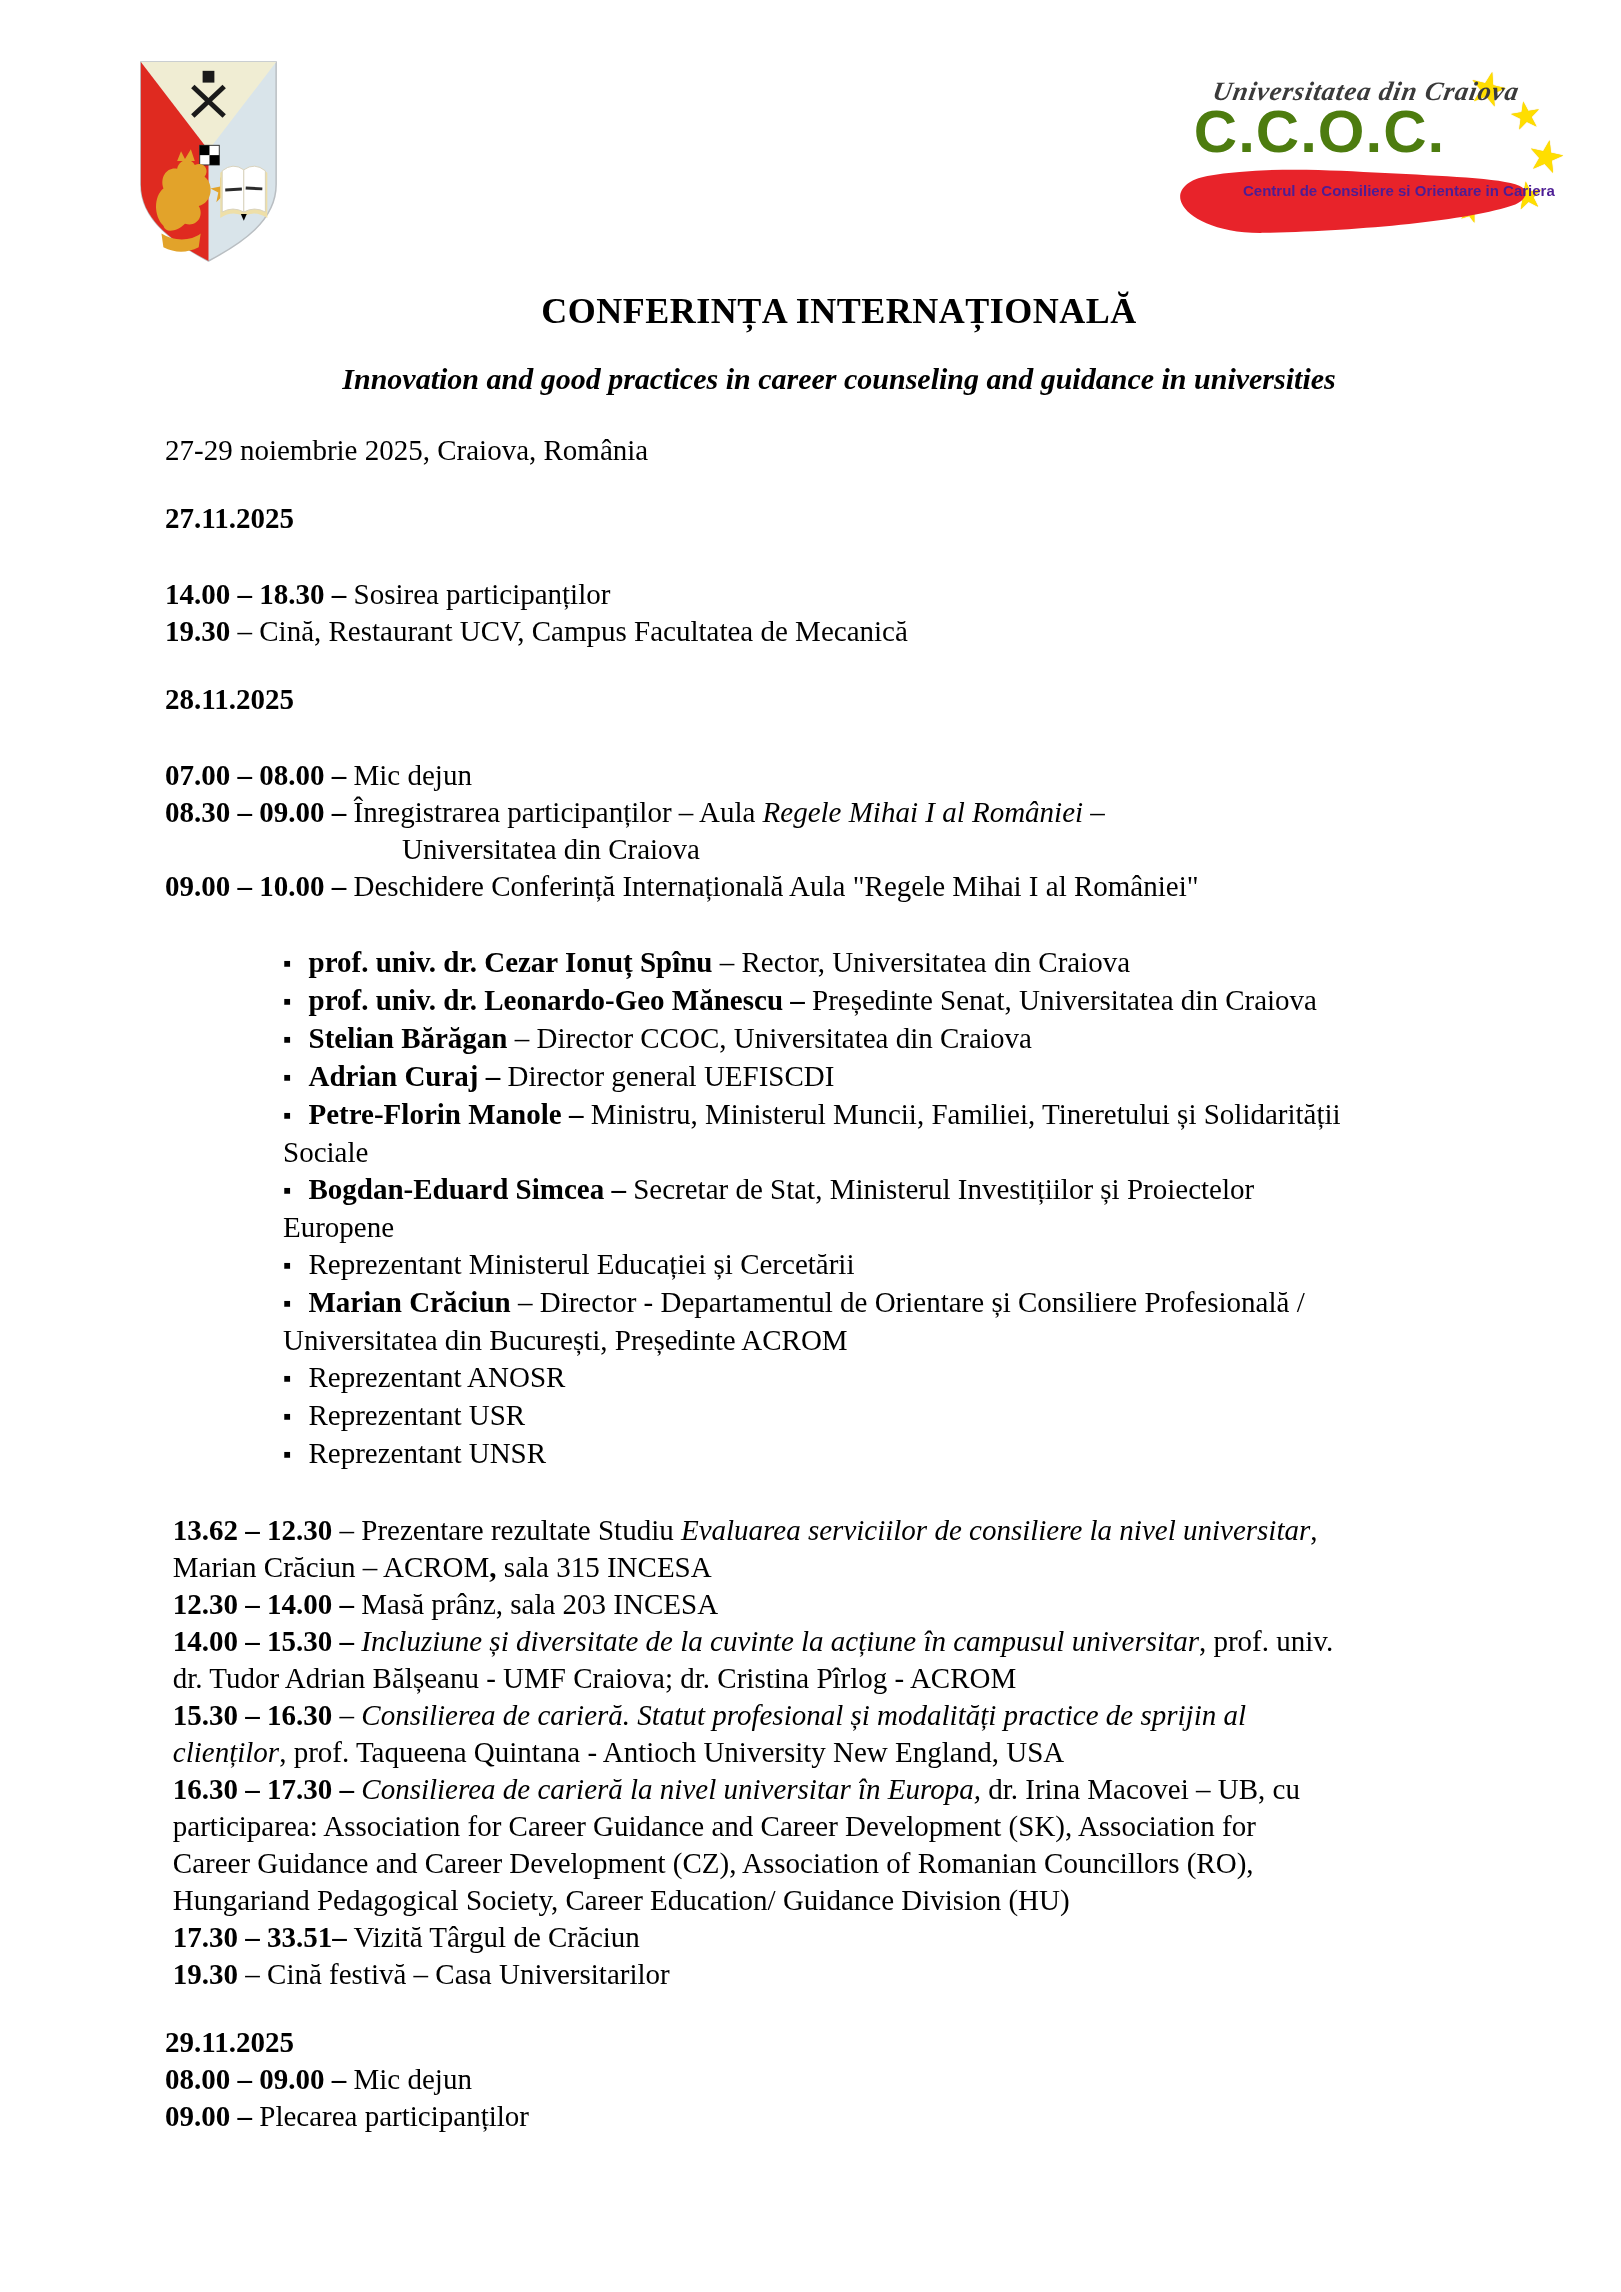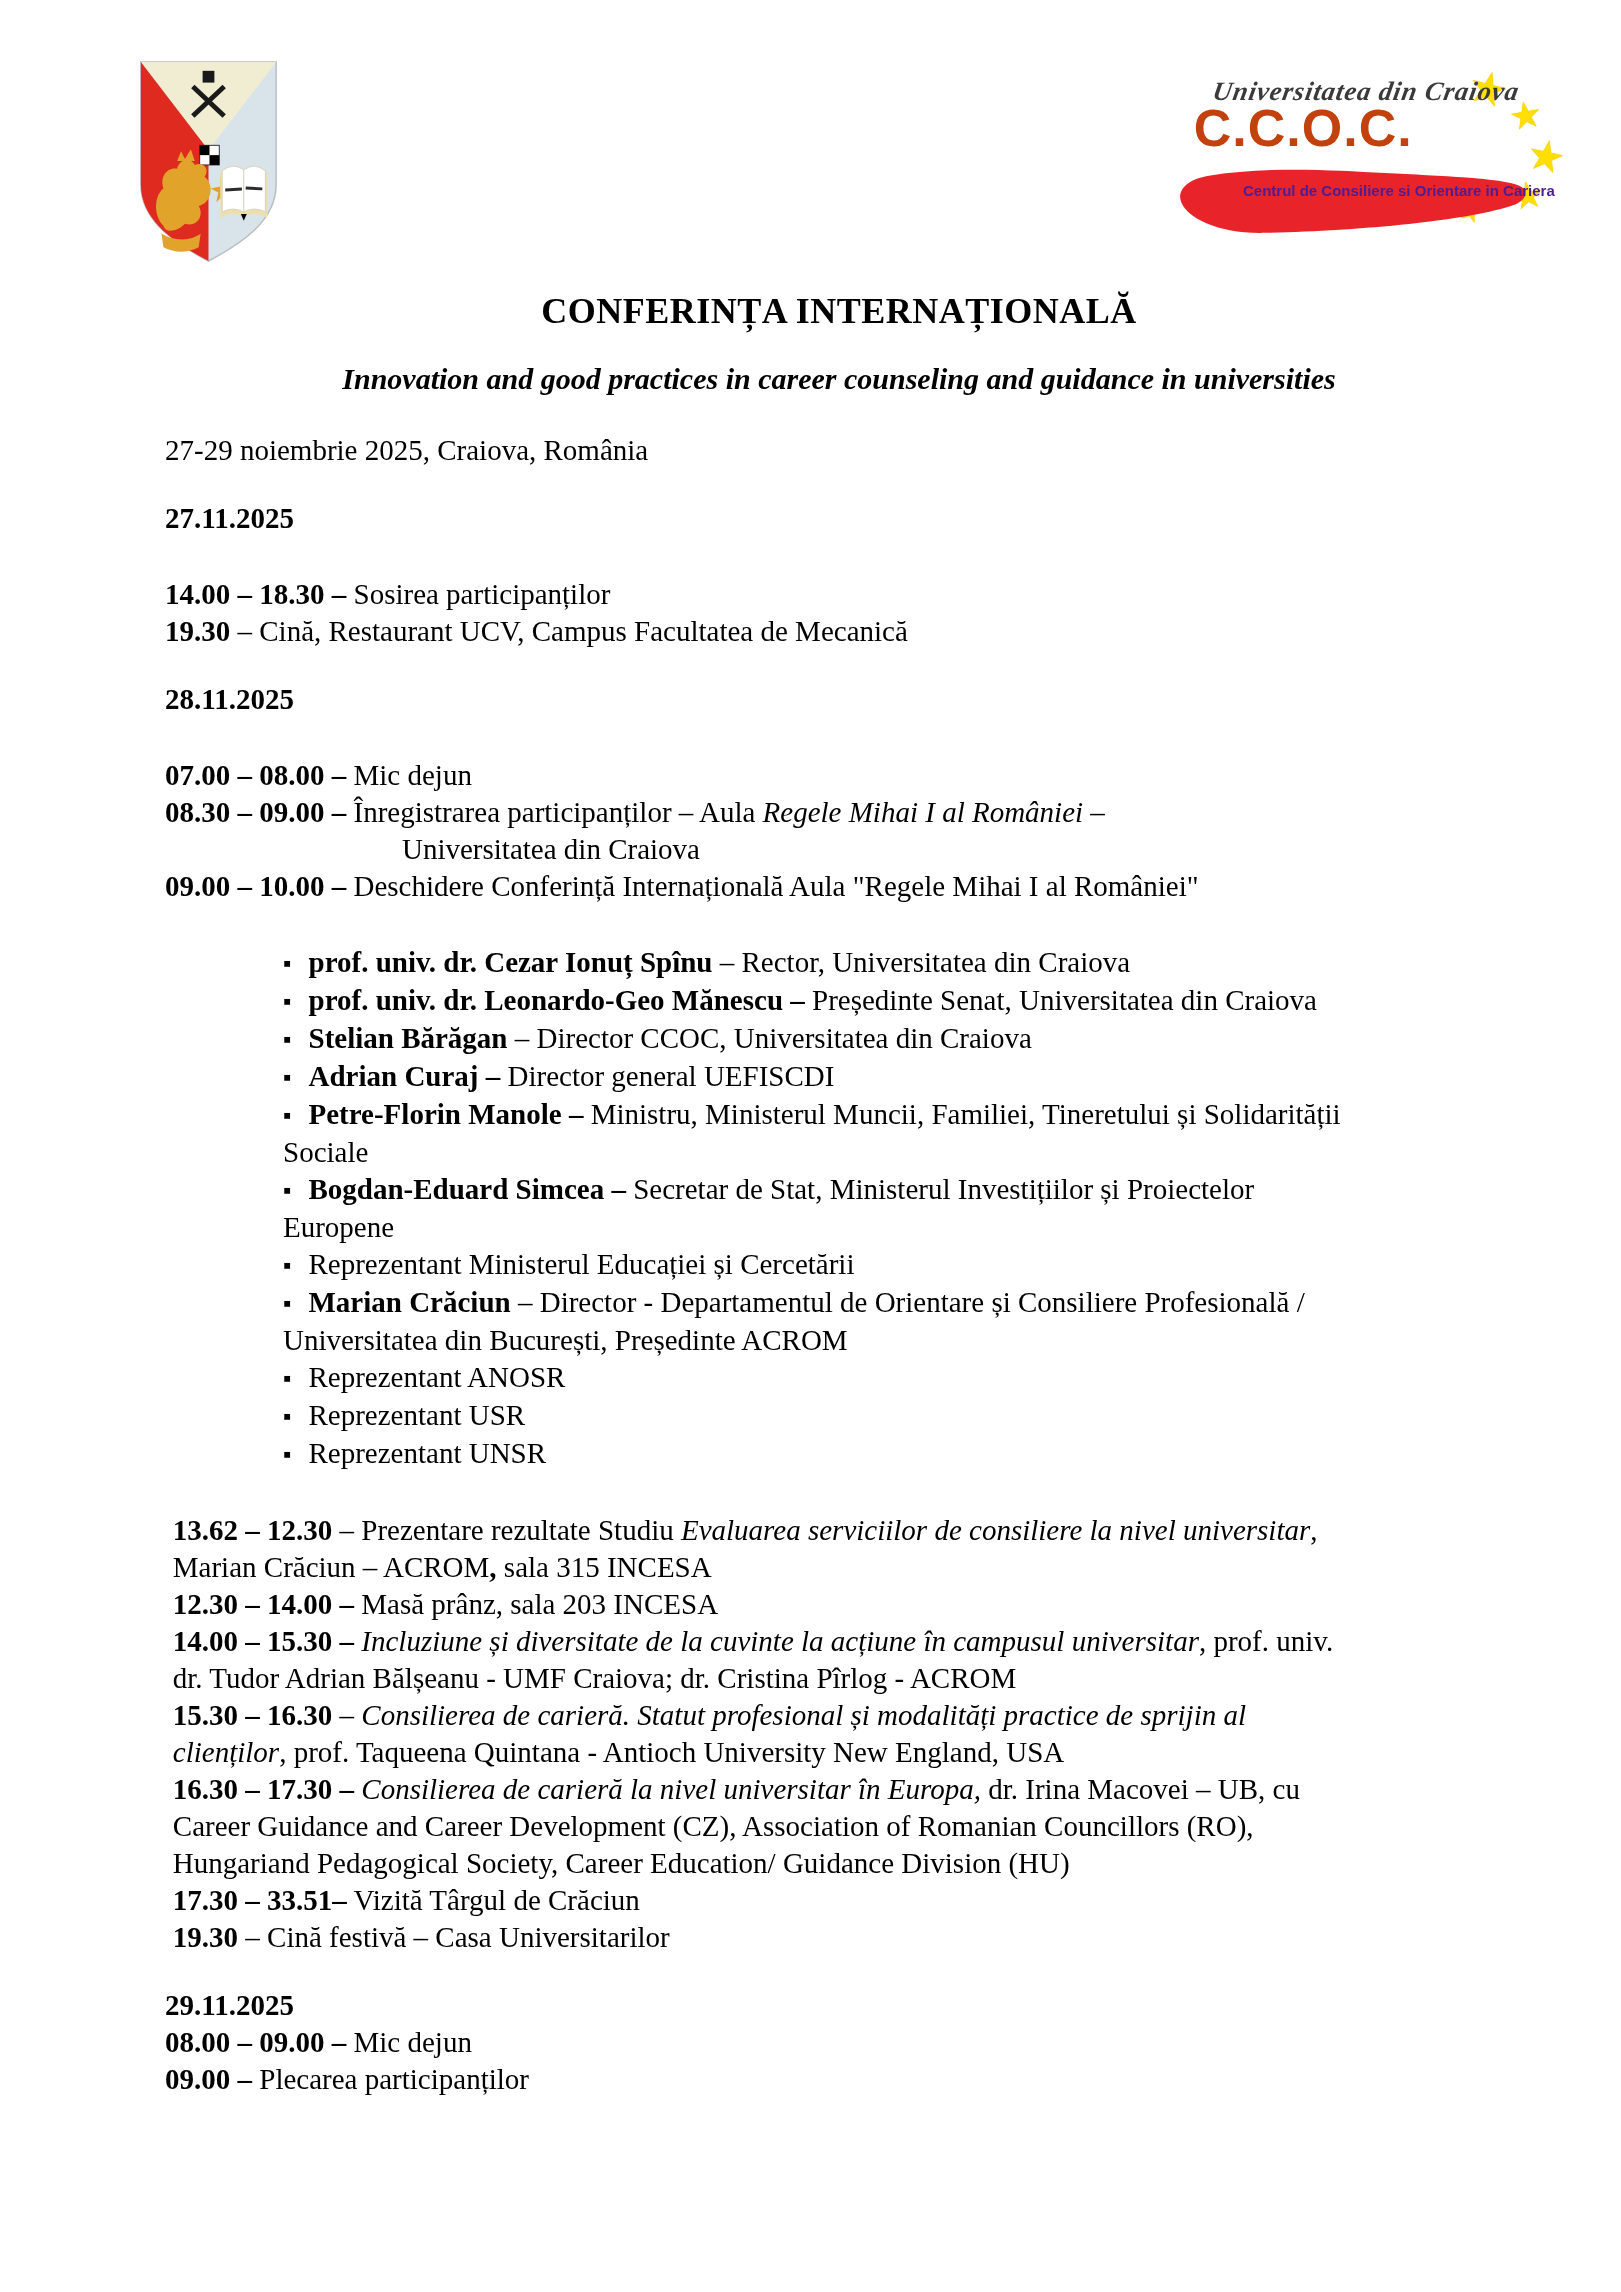--- a/index.html
+++ b/index.html
@@ -19,21 +19,21 @@
   .ccoc-script{
     position:absolute;top:-3.9px;left:27.4px;width:323px;
     font-family:"Liberation Serif", serif;font-style:italic;font-weight:bold;
     font-size:26.5px;color:#3a3a3a;letter-spacing:1px;transform:skewX(-10deg);
     white-space:nowrap;z-index:3;
   }
   .ccoc-swoosh{position:absolute;left:-11.8px;top:84px;z-index:1;}
   .ccoc-acronym{
     position:absolute;top:21.6px;left:7.8px;z-index:2;
     font-family:"Liberation Sans", sans-serif;font-weight:bold;
-    font-size:52px;line-height:1;color:#c2410c;letter-spacing:1px;white-space:nowrap;
+    font-size:60px;line-height:1;color:#4d7c0f;letter-spacing:1px;white-space:nowrap;
     text-shadow:0 0 2px #fff;
   }
   .ccoc-banner{
     position:absolute;top:102px;left:57px;z-index:2;width:265px;text-align:center;
     font-family:"Liberation Sans", sans-serif;font-weight:bold;
     font-size:15px;color:#4c1d95;white-space:nowrap;
   }
   .star{position:absolute;color:#ffde00;z-index:0;text-shadow:0 0 1px #e8b400;}
   .star::before{content:"★";}
   .s1{left:282px;top:-17.6px;font-size:45px;transform:rotate(14deg);}
@@ -157,20 +157,21 @@
           </div>
           <div class="block afternoon">
             <div class="line"><span class="b">13.62 – 12.30</span><span class="r"> – Prezentare rezultate Studiu </span><span class="i">Evaluarea serviciilor de consiliere la nivel universitar</span><span class="r">,</span></div>
             <div class="line"><span class="r">Marian Crăciun – ACROM</span><span class="b">,</span><span class="r"> sala 315 INCESA</span></div>
             <div class="line"><span class="b">12.30 – 14.00 – </span><span class="r">Masă prânz, sala 203 INCESA</span></div>
             <div class="line"><span class="b">14.00 – 15.30 – </span><span class="i">Incluziune și diversitate de la cuvinte la acțiune în campusul universitar</span><span class="r">, prof. univ.</span></div>
             <div class="line"><span class="r">dr. Tudor Adrian Bălșeanu - UMF Craiova; dr. Cristina Pîrlog - ACROM</span></div>
             <div class="line"><span class="b">15.30 – 16.30</span><span class="r"> – </span><span class="i">Consilierea de carieră. Statut profesional și modalități practice de sprijin al</span></div>
             <div class="line"><span class="i">clienților</span><span class="r">, prof. Taqueena Quintana - Antioch University New England, USA</span></div>
             <div class="line"><span class="b">16.30 – 17.30 – </span><span class="i">Consilierea de carieră la nivel universitar în Europa,</span><span class="r"> dr. Irina Macovei – UB, cu</span></div>
+            <div class="line"><span class="r">participarea: Association for Career Guidance and Career Development (SK), Association for</span></div>
             <div class="line"><span class="r">Career Guidance and Career Development (CZ), Association of Romanian Councillors (RO),</span></div>
             <div class="line"><span class="r">Hungariand Pedagogical Society, Career Education/ Guidance Division (HU)</span></div>
             <div class="line"><span class="b">17.30 – 33.51–</span><span class="r"> Vizită Târgul de Crăciun</span></div>
             <div class="line"><span class="b">19.30</span><span class="r"> – Cină festivă – Casa Universitarilor</span></div>
           </div>
         </section>
         <section>
           <div class="line day-date">29.11.2025</div>
           <div class="block tight">
             <div class="line"><span class="b">08.00 – 09.00 – </span><span class="r">Mic dejun</span></div>

